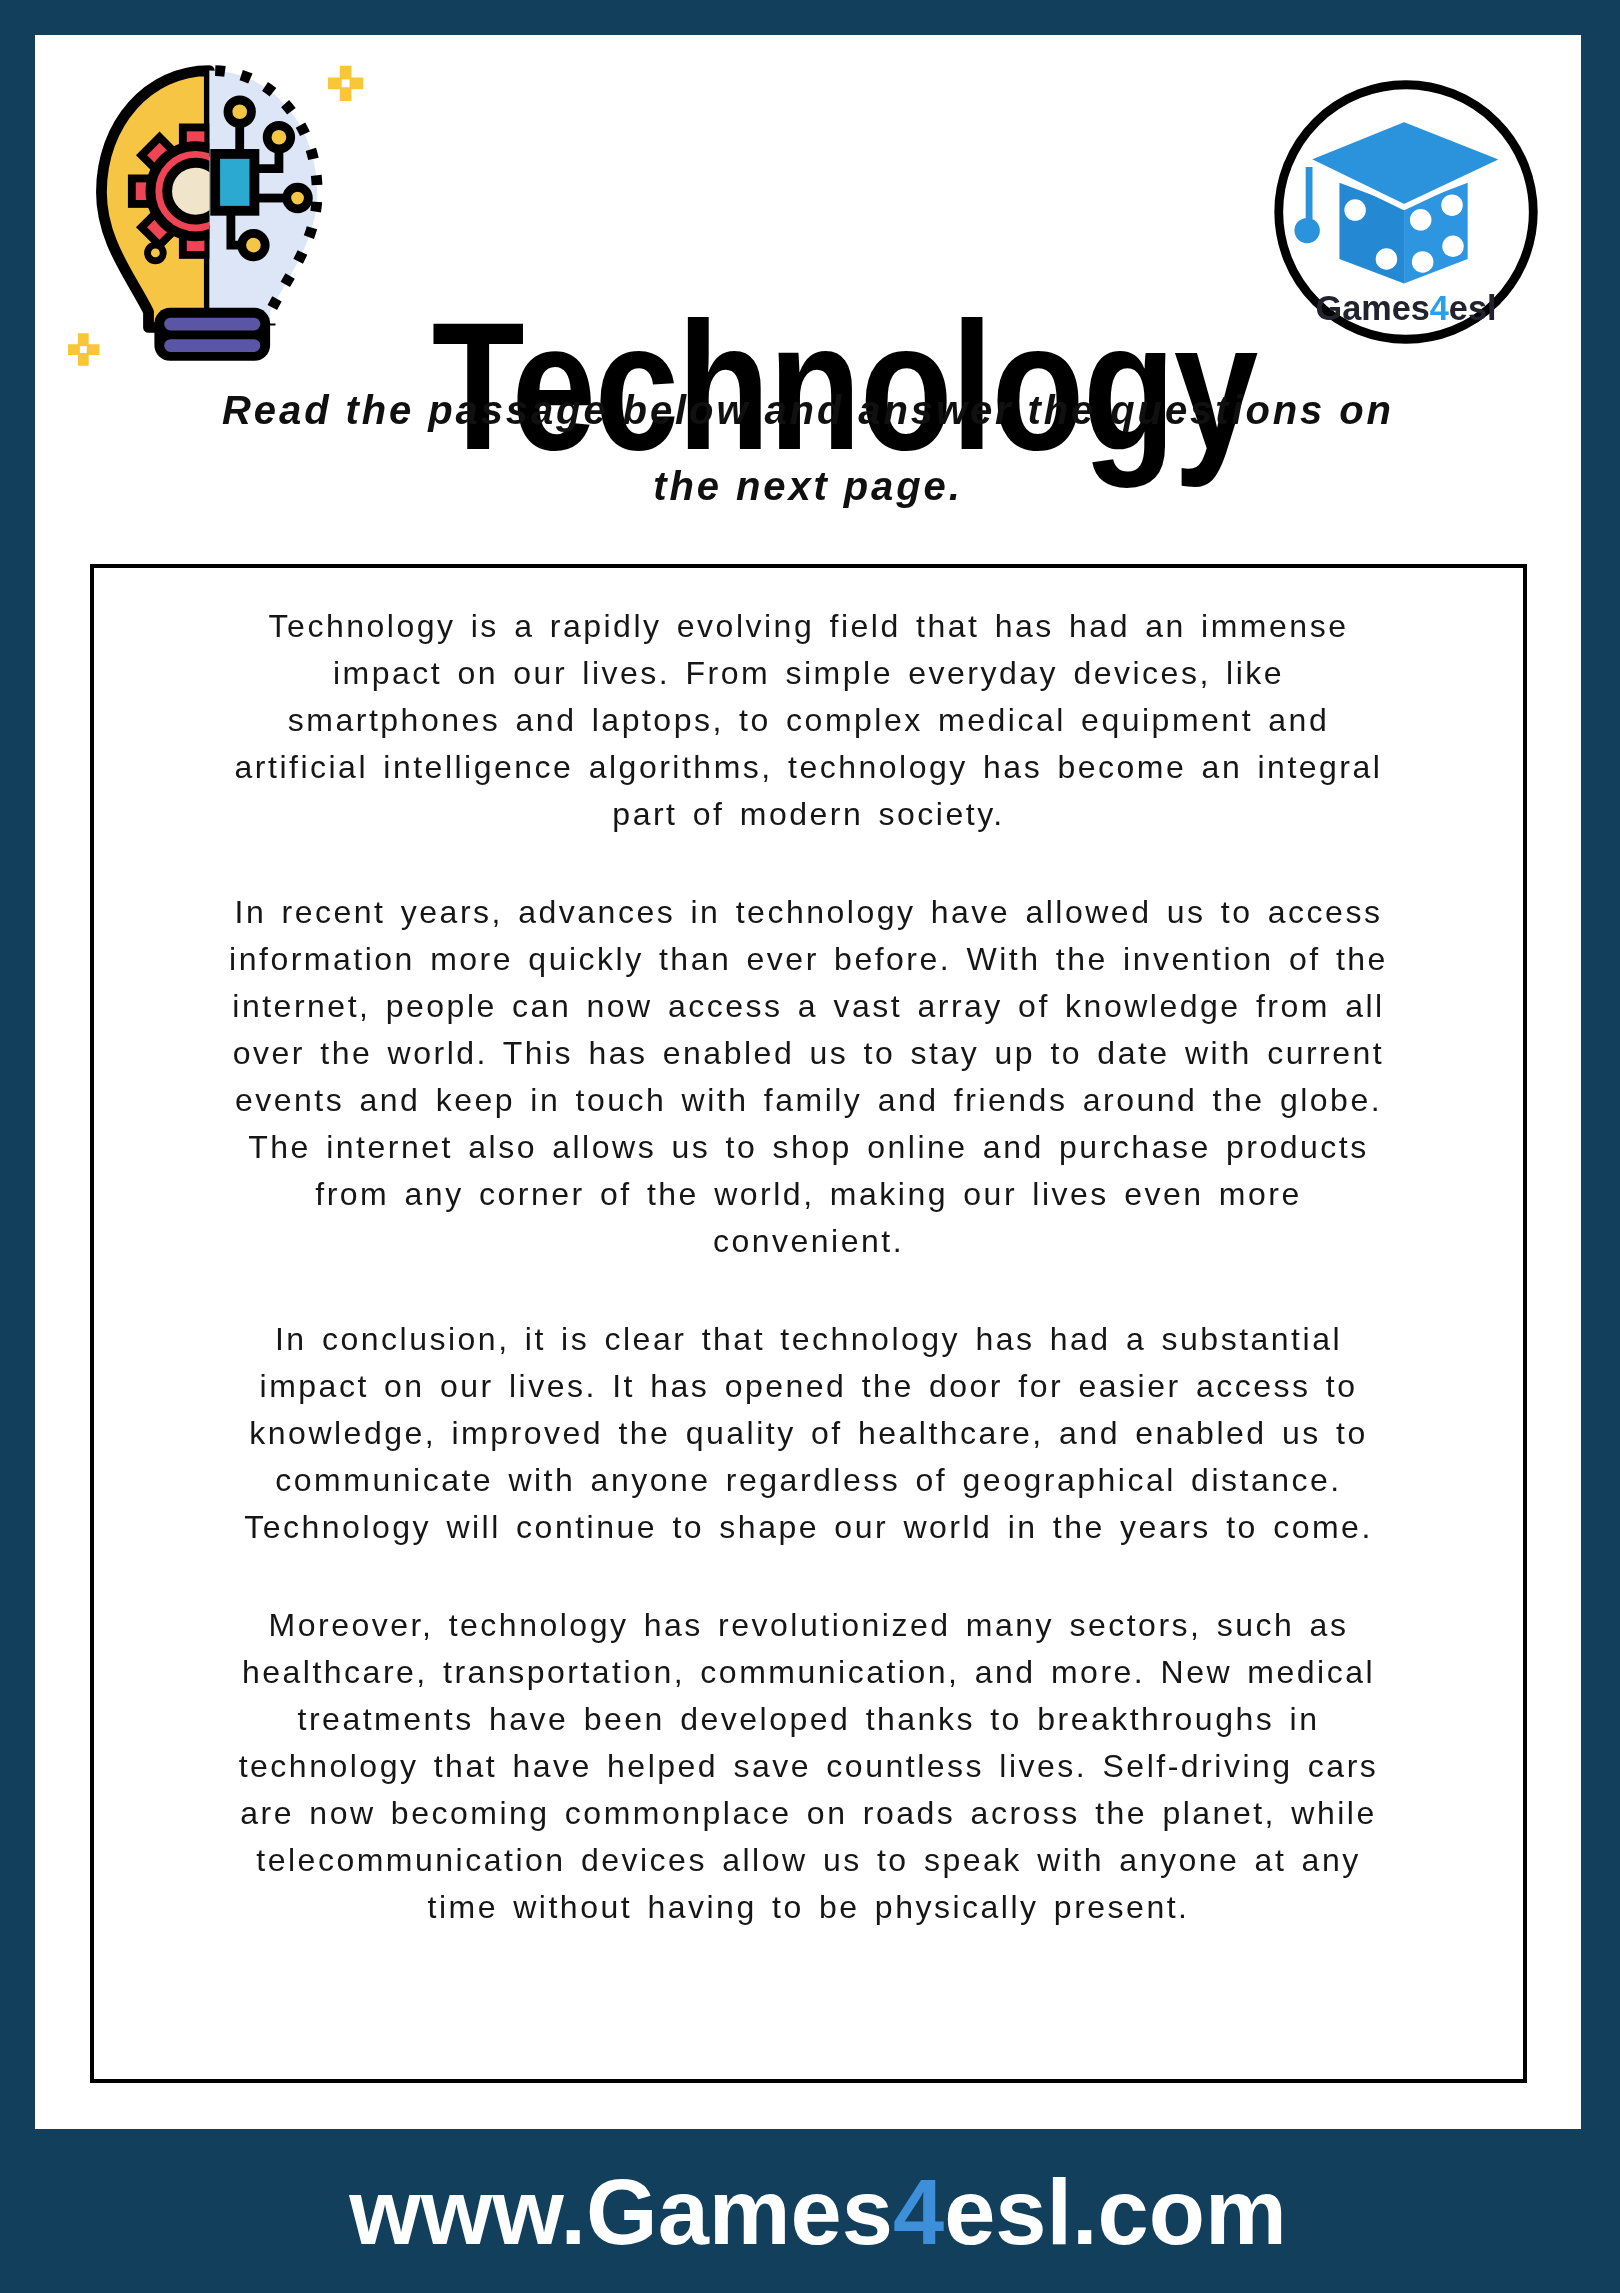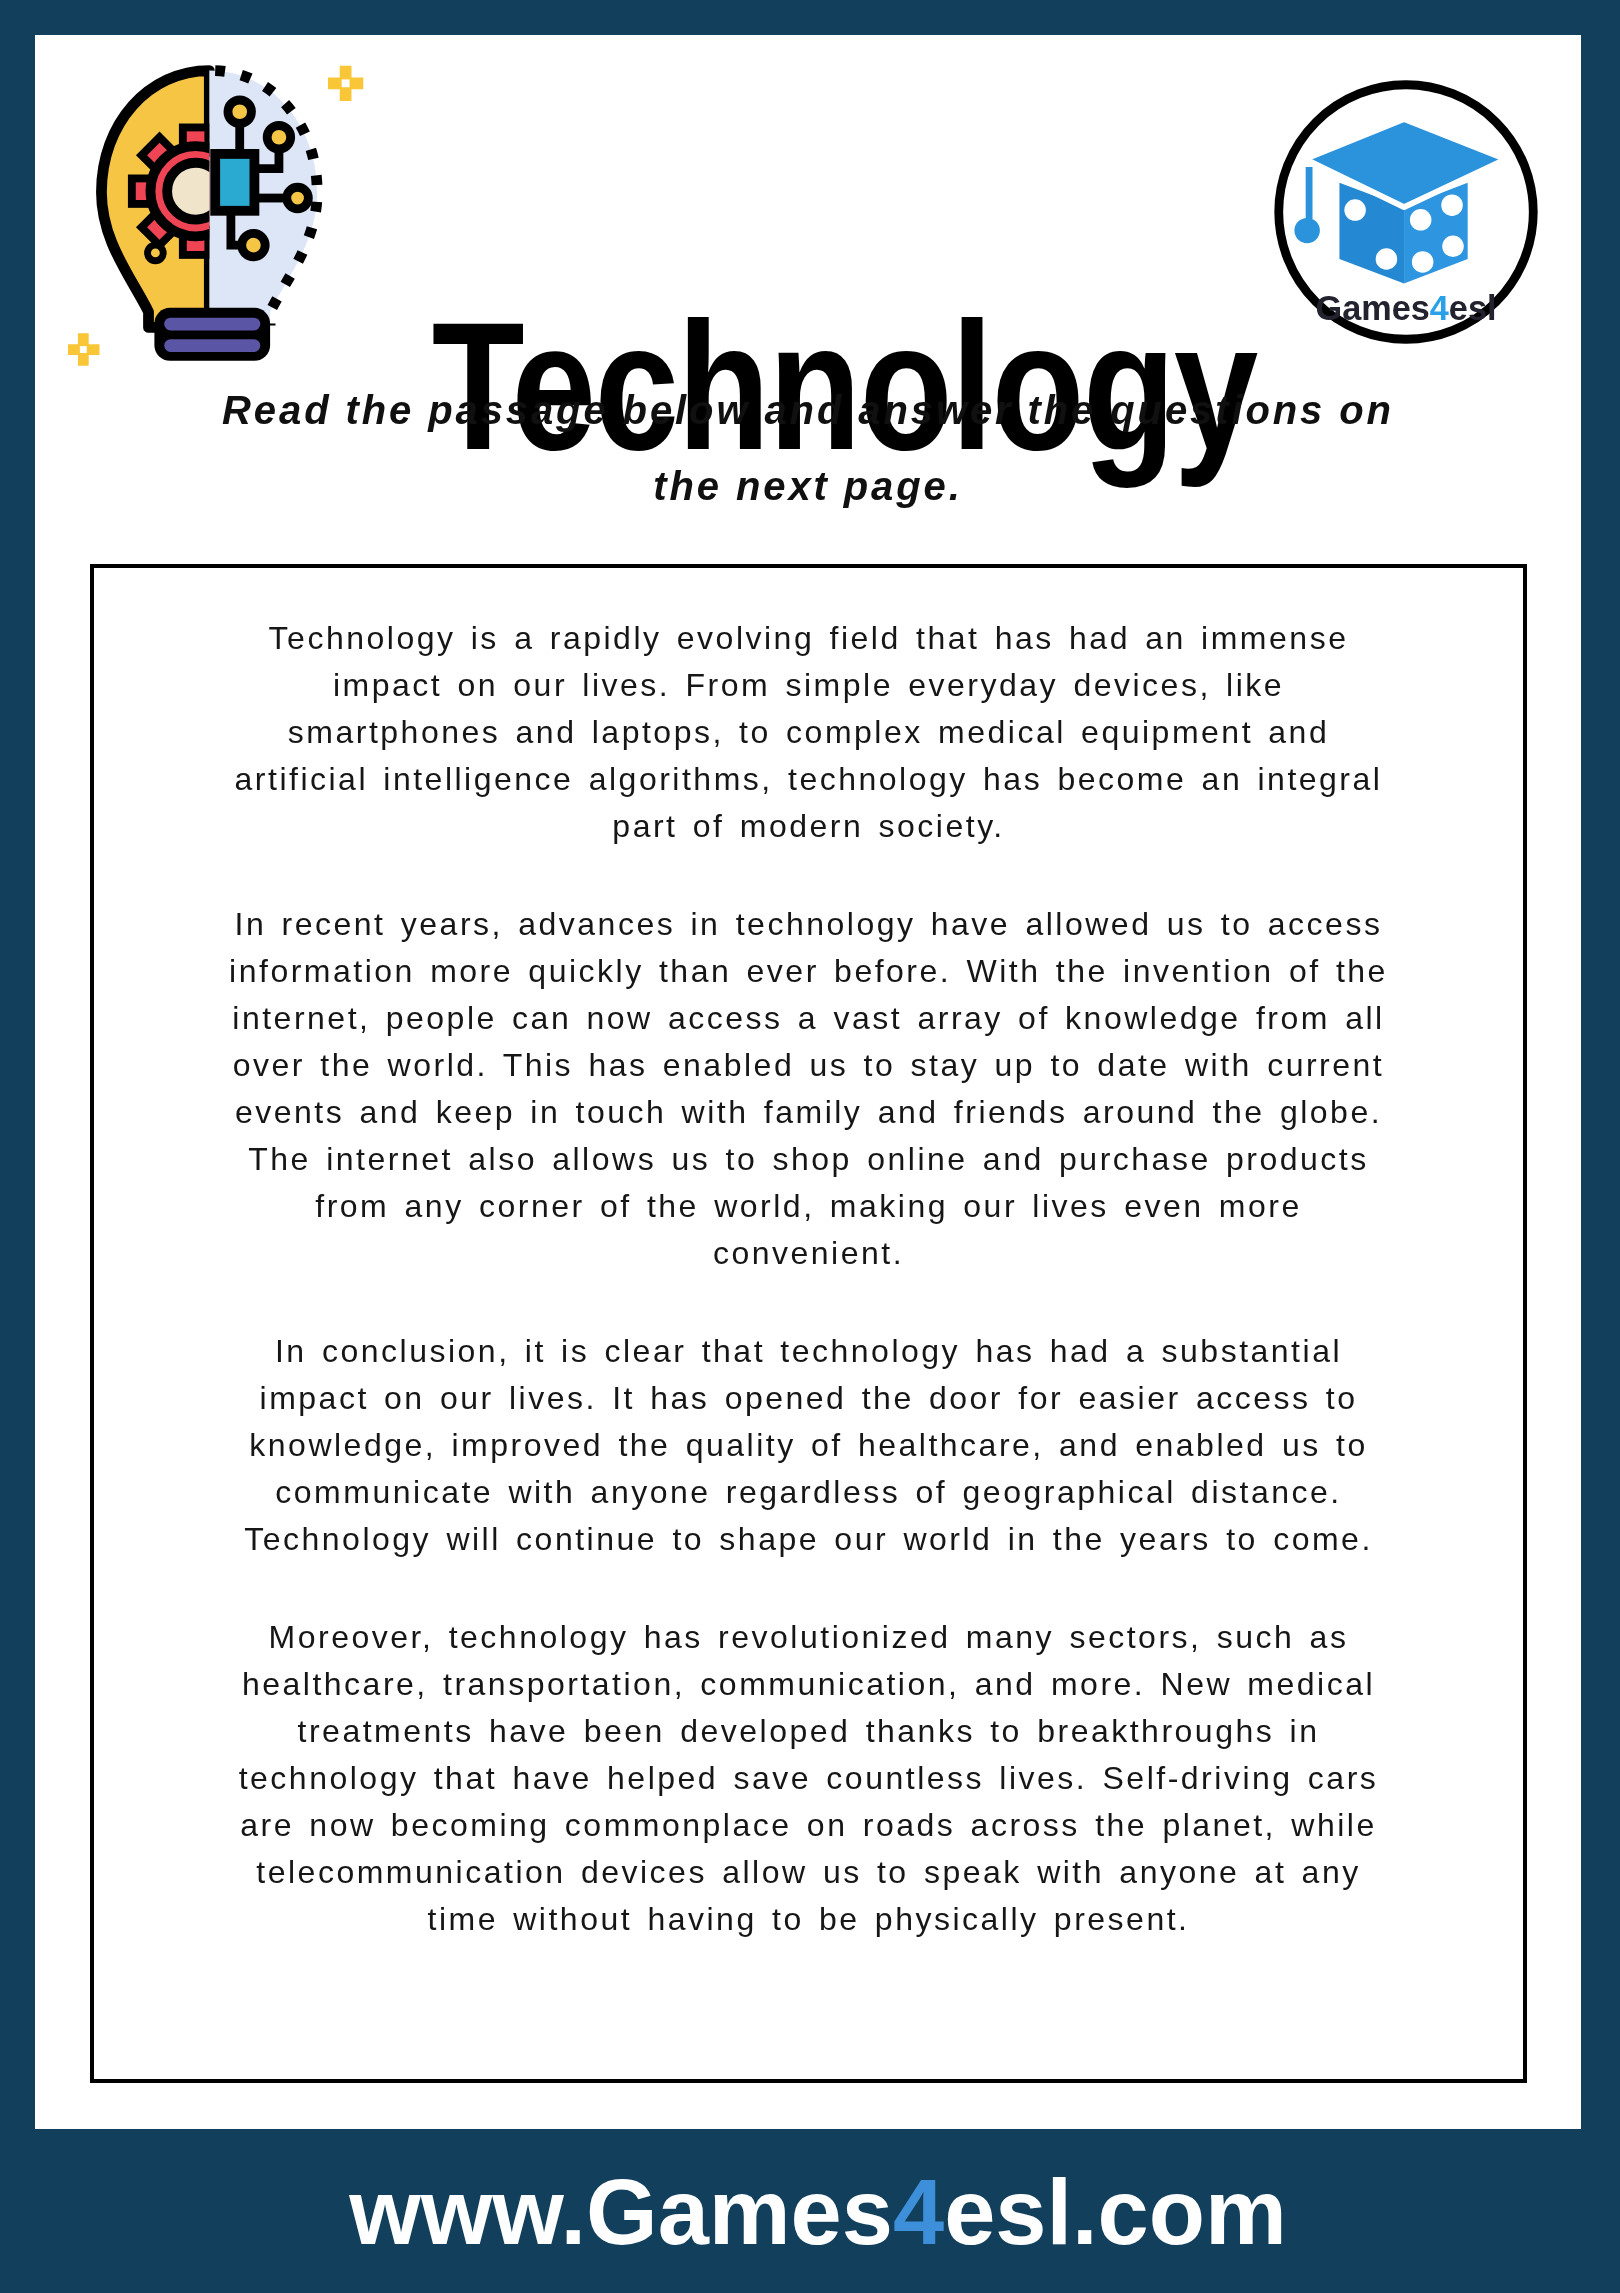--- a/index.html
+++ b/index.html
@@ -38,21 +38,21 @@
     width:1429px;height:1511px;
     border:4.9px solid #000;
     background:#fff;
     box-sizing:content-box;
     padding:0;
   }
   .passage-inner{
     padding:35px 23.5px 0 23.5px;
   }
   .passage-inner p{
-    margin:12px 0 51px 0;
+    margin:0 0 51px 0;
     text-align:center;
     font-size:32px;line-height:47px;
     letter-spacing:2.5px;word-spacing:3.9px;
     color:#161616;
     white-space:pre-line;
   }
   .footer-band{
     position:absolute;left:8px;top:2129px;width:1620px;height:165px;
     background:#113F5C;
     display:flex;align-items:center;justify-content:center;

